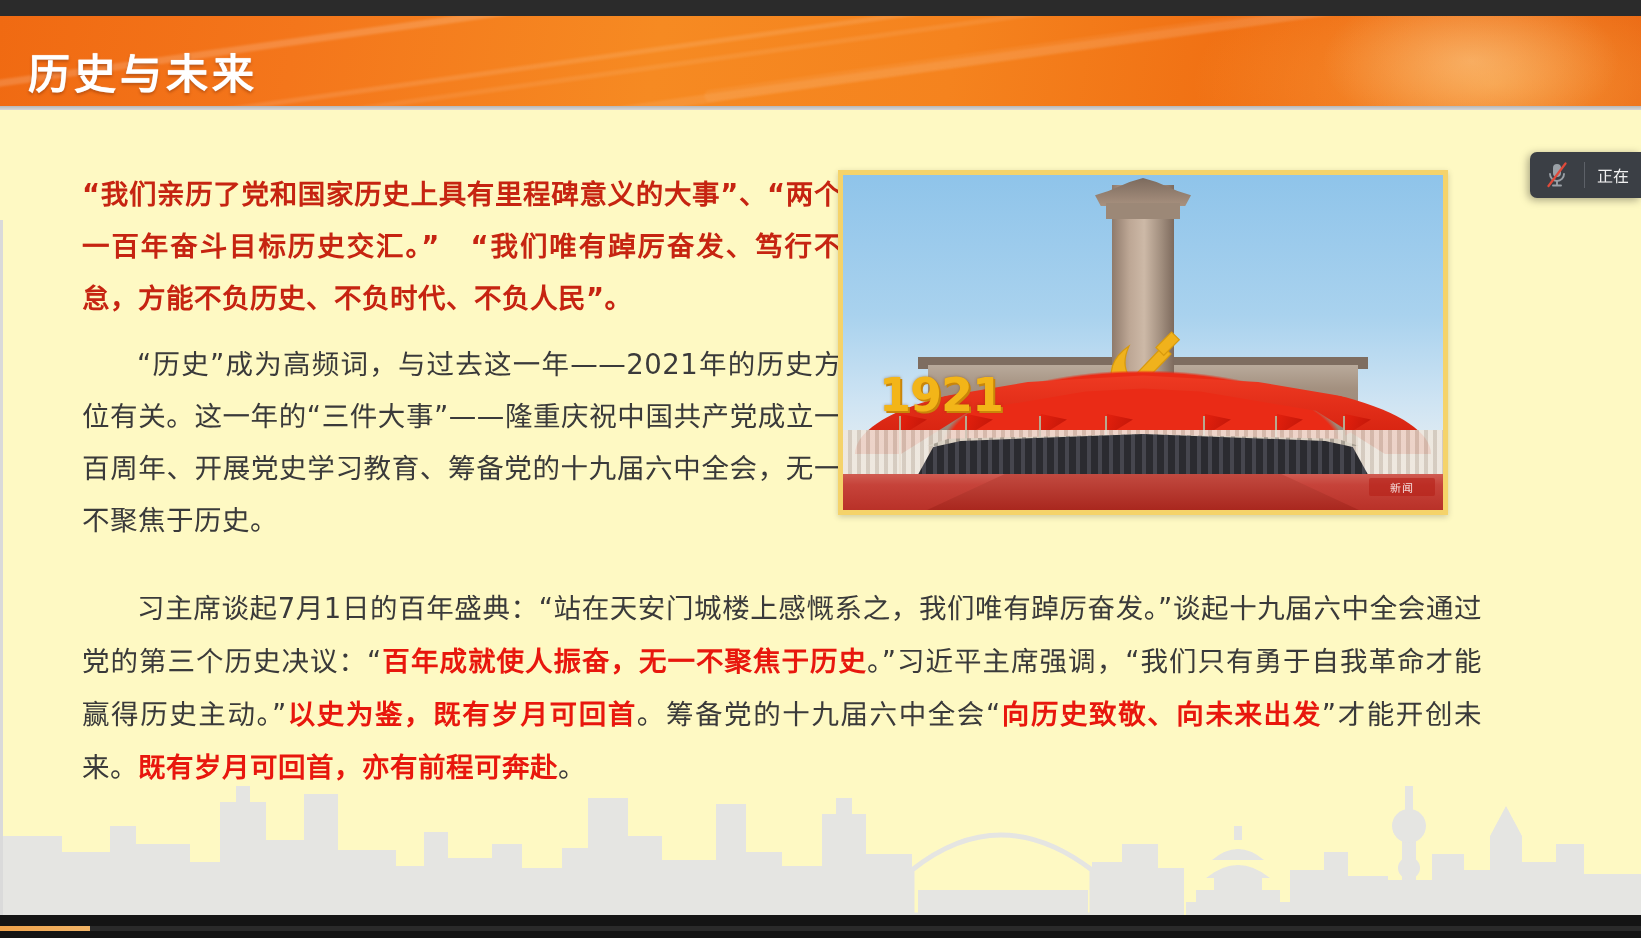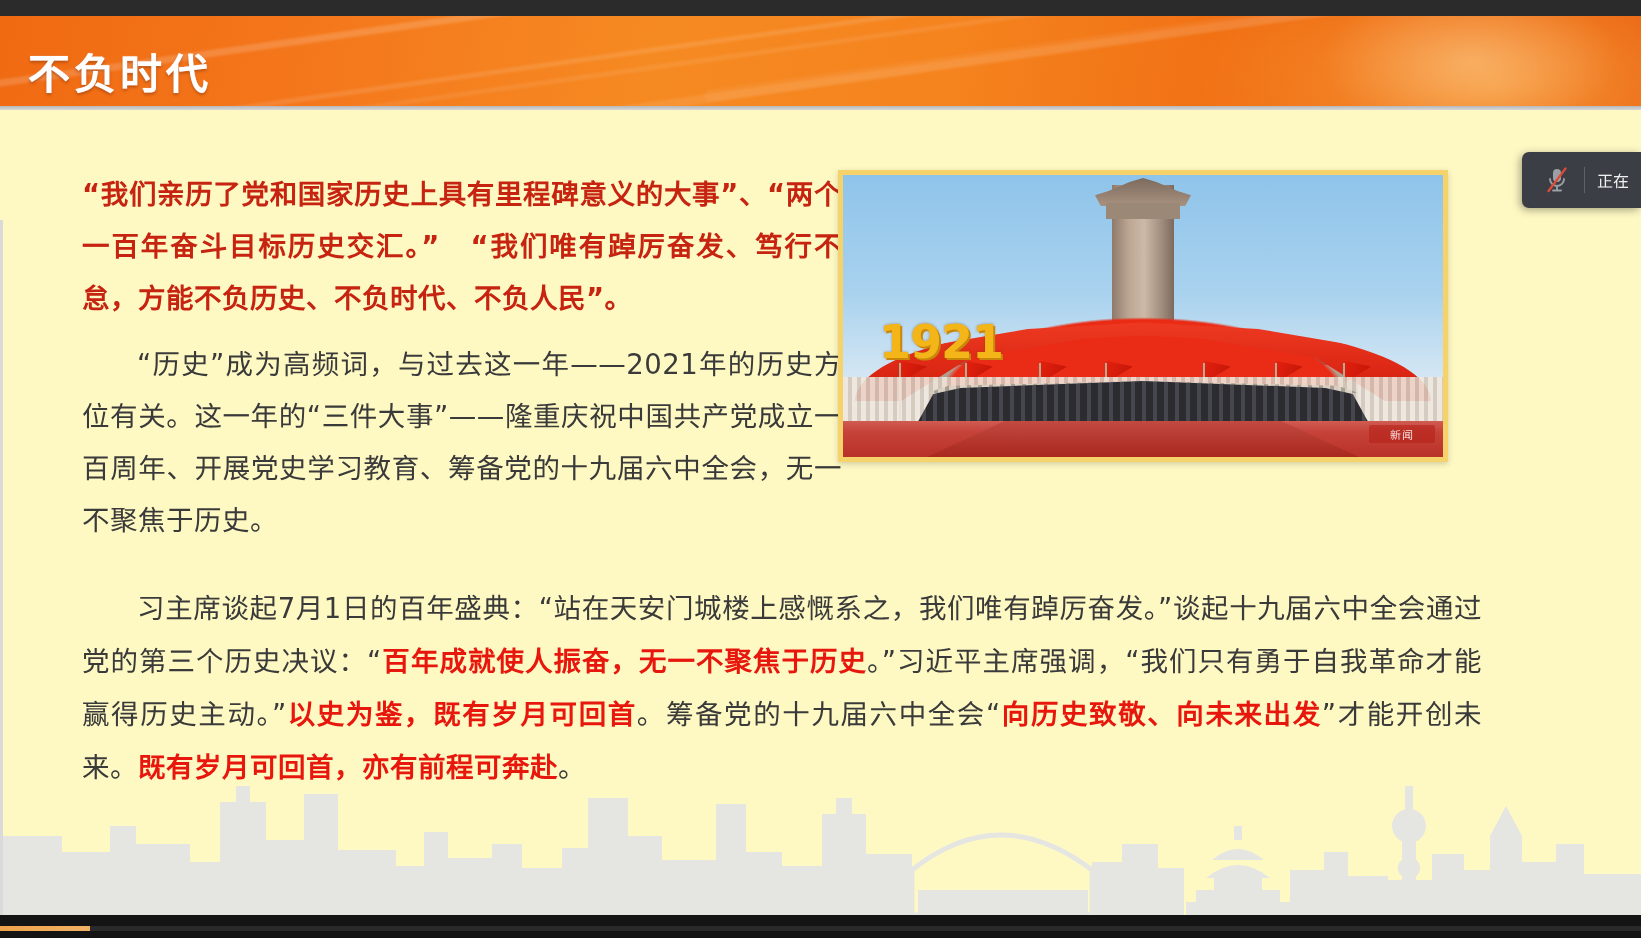--- a/index.html
+++ b/index.html
@@ -59,21 +59,21 @@
     text-align:justify;
   }
   .p1{left:82px;top:58px;width:760px;color:#c62411;font-weight:600;}
   .p2{left:82px;top:228px;width:760px;color:#3a3a3a;}
   .p3{left:82px;top:472px;width:1400px;color:#3a3a3a;line-height:53px;}
   .red{color:#e8170d;font-weight:600;}
   .ind{display:inline-block;width:2em;}
 
   
   .photo-frame{
-    position:absolute;left:838px;top:60px;width:610px;height:292px;
+    position:absolute;left:838px;top:60px;width:610px;height:345px;
     border:5px solid #f5d36a;box-sizing:border-box;background:#bcd9f0;overflow:hidden;
     box-shadow:0 2px 6px rgba(0,0,0,.18);
   }
   .ph-sky{position:absolute;inset:0;background:linear-gradient(180deg,#8fc4ea 0%,#a9d2ee 42%,#cfe4f3 68%,#e6eef2 86%,#dfe6e8 100%);}
   .ph-monument{position:absolute;left:50%;top:10px;width:62px;height:215px;margin-left:-31px;
     background:linear-gradient(90deg,#8f7a6b,#bda795 28%,#cdb9a7 52%,#a08d7d 80%,#7d6a5d);}
   .ph-mon-top{position:absolute;left:50%;top:3px;width:96px;height:28px;margin-left:-48px;
     background:linear-gradient(180deg,#7c6a5d,#a8917f);clip-path:polygon(6% 100%,0 62%,14% 46%,36% 14%,50% 0,64% 14%,86% 46%,100% 62%,94% 100%);}
   .ph-mon-base{position:absolute;left:50%;top:28px;width:74px;height:16px;margin-left:-37px;background:#9c8877;}
   .ph-hall{position:absolute;left:50%;top:190px;width:430px;height:108px;margin-left:-215px;
@@ -104,25 +104,25 @@
   .ph-carpet{position:absolute;left:0;bottom:0;width:100%;height:36px;
     background:linear-gradient(180deg,#d05c52 0%,#c6433a 30%,#b93128 100%);}
   .ph-carpet2{position:absolute;left:14%;bottom:0;width:72%;height:36px;
     background:linear-gradient(180deg,#c24a40,#a9271e);clip-path:polygon(18% 0,82% 0,100% 100%,0 100%);}
   .ph-watermark{position:absolute;right:8px;bottom:14px;font-size:11px;color:rgba(255,255,255,.85);
     background:rgba(180,30,20,.55);padding:1px 21px;border-radius:2px;letter-spacing:1px;
     font-family:"DejaVu Sans",sans-serif;}
 
   
   .float-bar{
-    position:absolute;right:0;top:152px;height:56px;
+    position:absolute;right:0;top:152px;height:46px;
     background:#3b3f45;border-radius:7px 0 0 7px;
     display:flex;align-items:center;color:#e9e9e9;
     box-shadow:-2px 2px 8px rgba(0,0,0,.35);
-    font-size:16px;overflow:hidden;padding-left:8px;
+    font-size:16px;overflow:hidden;
   }
   .fb-mic{width:54px;height:46px;display:flex;align-items:center;justify-content:center;}
   .fb-div{width:1px;height:26px;background:#5d6168;}
   .fb-label{padding:0 12px;white-space:nowrap;color:#f0f0f0;font-size:16px;
     font-family:"DejaVu Sans","Liberation Sans",sans-serif;}
 
   
   .bottom-strip{position:absolute;left:0;top:915px;width:1641px;height:23px;background:#141414;}
   .progress-track{position:absolute;left:0;top:926px;width:1641px;height:5px;background:#2a2a2a;}
   .progress-fill{position:absolute;left:0;top:926px;width:90px;height:5px;
@@ -137,21 +137,21 @@
   <div class="top-strip"></div>
 
   <div class="banner">
     <div class="glow"></div>
     <div class="glow2"></div>
     <div class="streak s1"></div>
     <div class="streak s2"></div>
     <div class="streak s3"></div>
     <div class="streak s4"></div>
     <div class="streak s5"></div>
-    <div class="banner-title">不负时代</div>
+    <div class="banner-title">历史与未来</div>
   </div>
   <div class="banner-underline"></div>
 
   <div class="slide">
 
     <svg class="skyline" viewBox="0 0 1641 175" preserveAspectRatio="none">
       <g fill="#e4e4e4">
         <rect x="0" y="96" width="62" height="79"></rect>
         <rect x="62" y="112" width="48" height="63"></rect>
         <rect x="110" y="86" width="26" height="89"></rect>

